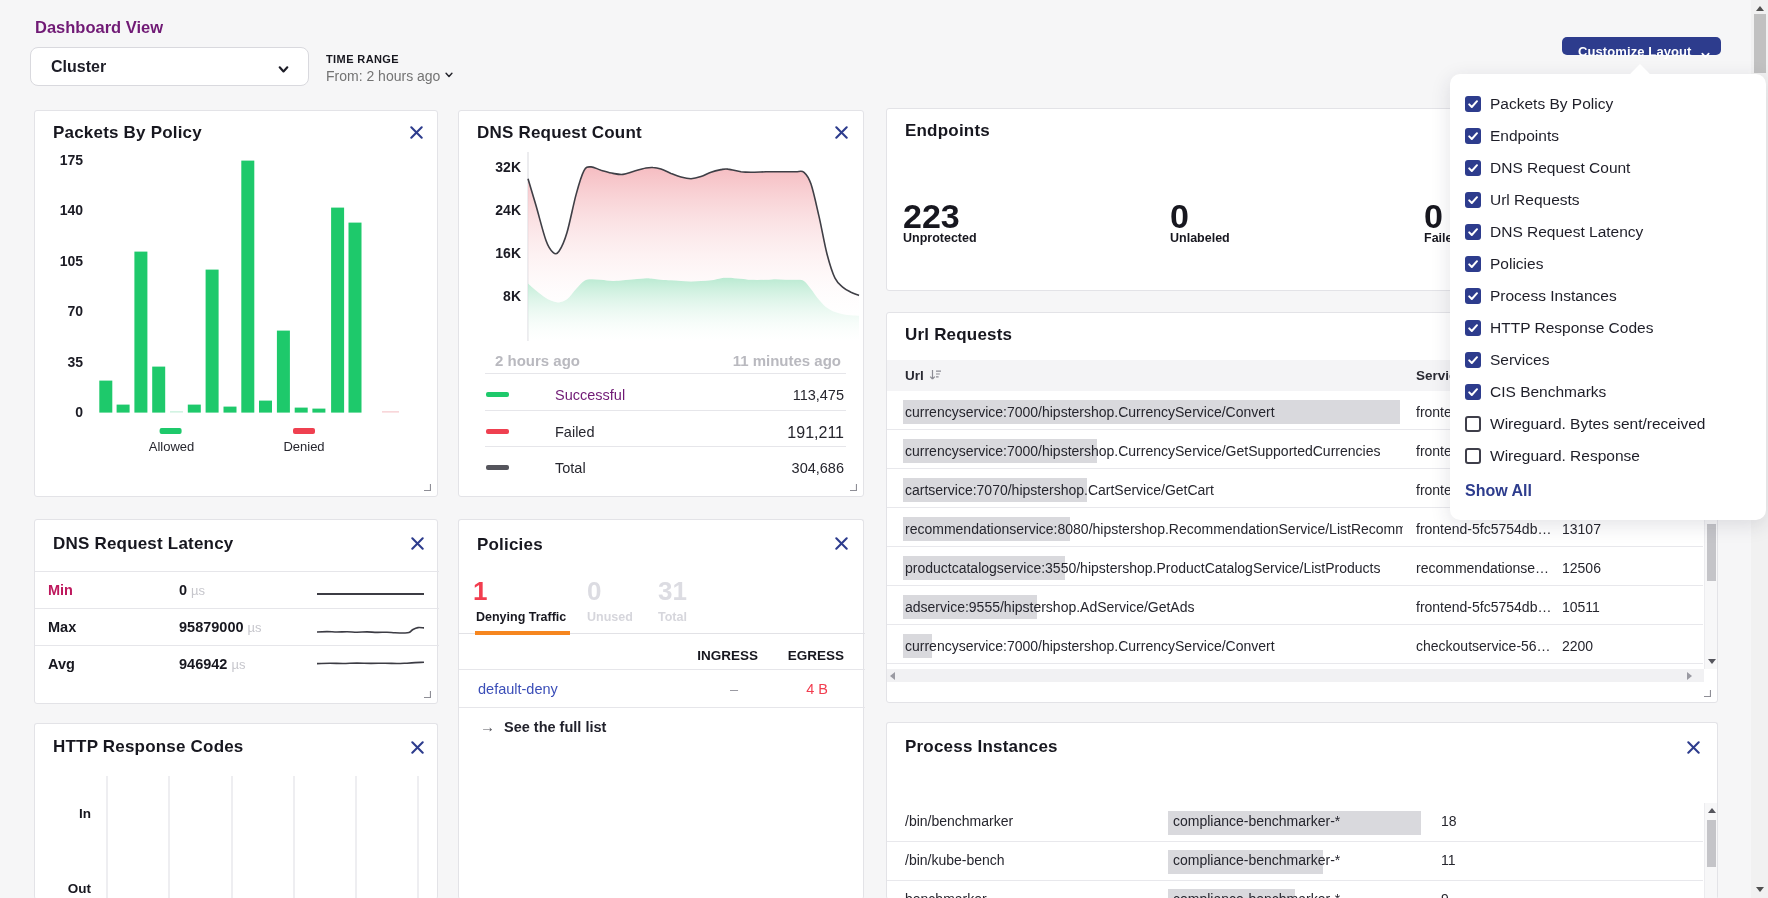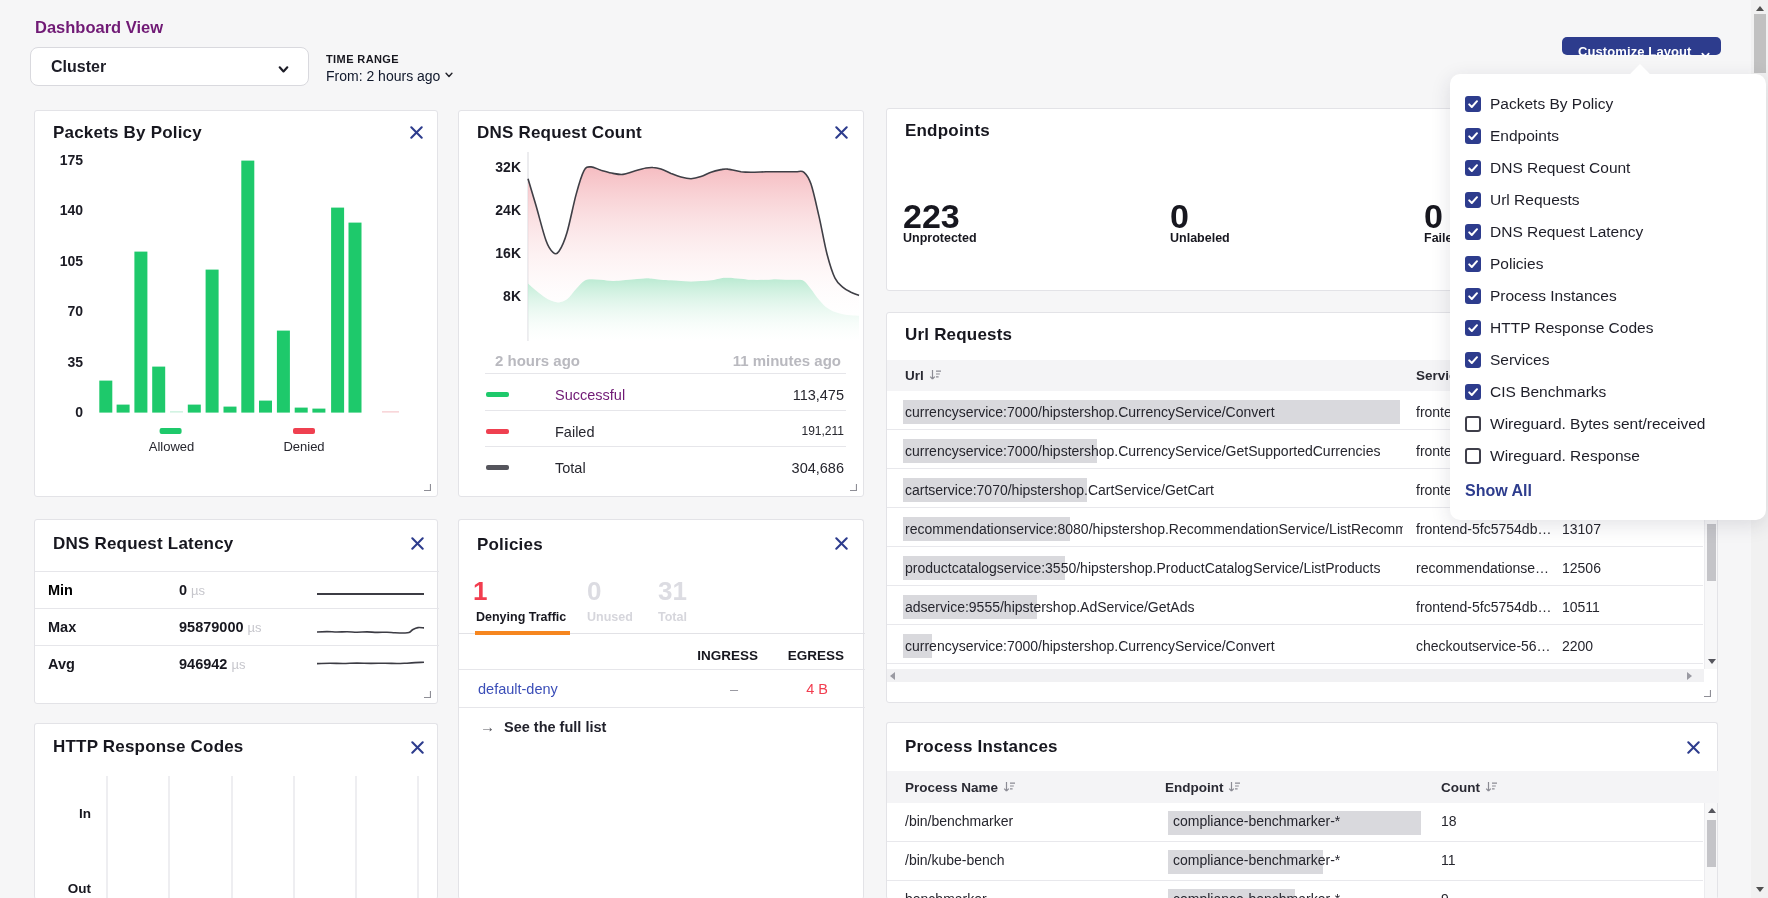--- a/index.html
+++ b/index.html
@@ -30,21 +30,21 @@
 <div style="position:absolute;left:35px;top:18px;font-size:16.5px;font-weight:bold;color:#701a75">Dashboard View</div>
 
 <div style="position:absolute;left:30px;top:47px;width:279px;height:39px;background:#fff;border:1px solid #d9d9de;border-radius:8px">
   <span style="position:absolute;left:20px;top:10px;font-size:16px;font-weight:bold;color:#1d1d27">Cluster</span>
   <span style="position:absolute;right:18px;top:14px"><svg width="13" height="13" viewBox="0 0 12 12">
         <path d="M2.5,4 L6,7.8 L9.5,4" fill="none" stroke="#1d1d27" stroke-width="2" stroke-linecap="round" stroke-linejoin="round"></path>
       </svg></span>
 </div>
 
 <div style="position:absolute;left:326px;top:53px;font-size:11px;font-weight:bold;letter-spacing:0.4px;color:#17171f">TIME RANGE</div>
-<div style="position:absolute;left:326px;top:67px;font-size:14px;color:#0f172a">From: 2 hours ago <span style="display:inline-block;vertical-align:1px"><svg width="10" height="10" viewBox="0 0 12 12">
+<div style="position:absolute;left:326px;top:67px;font-size:14px;color:#737373">From: 2 hours ago <span style="display:inline-block;vertical-align:1px"><svg width="10" height="10" viewBox="0 0 12 12">
         <path d="M2.5,4 L6,7.8 L9.5,4" fill="none" stroke="#26262e" stroke-width="1.8" stroke-linecap="round" stroke-linejoin="round"></path>
       </svg></span></div>
 
 <div style="position:absolute;left:1562px;top:37px;width:159px;height:18px;background:#2d3c8d;border-radius:5px">
   <span style="position:absolute;left:16px;top:7px;font-size:13px;font-weight:bold;color:#fff;letter-spacing:0.1px">Customize Layout</span>
   <span style="position:absolute;right:10px;top:10px"><svg width="11" height="11" viewBox="0 0 12 12">
         <path d="M2.5,4 L6,7.8 L9.5,4" fill="none" stroke="#fff" stroke-width="1.9" stroke-linecap="round" stroke-linejoin="round"></path>
       </svg></span>
 </div>
 
@@ -116,21 +116,21 @@
   <div style="position:absolute;left:26px;top:262px;width:361px;border-top:1px solid #e6e6ea"></div>
   <div style="position:absolute;left:26px;top:299px;width:361px;border-top:1px solid #e6e6ea"></div>
   <div style="position:absolute;left:26px;top:335px;width:361px;border-top:1px solid #e6e6ea"></div>
   <div style="position:absolute;left:27px;top:281px;width:23px;height:5px;border-radius:2px;background:#1ec96b"></div>
   <div style="position:absolute;left:27px;top:318px;width:23px;height:5px;border-radius:2px;background:#ef4050"></div>
   <div style="position:absolute;left:27px;top:354px;width:23px;height:5px;border-radius:2px;background:#55555c"></div>
   <div style="position:absolute;left:96px;top:276px;font-size:14.5px;color:#701a75">Successful</div>
   <div style="position:absolute;left:96px;top:313px;font-size:14.5px;color:#26262e">Failed</div>
   <div style="position:absolute;left:96px;top:349px;font-size:14.5px;color:#26262e">Total</div>
   <div style="position:absolute;right:19px;top:276px;font-size:14.5px;color:#26262e">113,475</div>
-  <div style="position:absolute;right:19px;top:313px;font-size:12px;color:#26262e">191,211</div>
+  <div style="position:absolute;right:19px;top:313px;font-size:16px;color:#26262e">191,211</div>
   <div style="position:absolute;right:19px;top:349px;font-size:14.5px;color:#26262e">304,686</div>
   <svg style="position:absolute;right:6px;bottom:5px" width="8" height="8" viewBox="0 0 8 8">
       <path d="M1,7.5 H7.5 V1" fill="none" stroke="#8e8e96" stroke-width="1.2"></path>
     </svg>
 </div>
 
 <div class="card" style="left:886px;top:108px;width:832px;height:183px">
   <div class="ctitle">Endpoints</div>
   <div style="position:absolute;left:16px;top:88px;font-size:34px;font-weight:bold;color:#17171f">223</div>
   <div style="position:absolute;left:16px;top:122px;font-size:12.5px;font-weight:bold;color:#17171f">Unprotected</div>
@@ -217,21 +217,21 @@
 </div>
 
 <div class="card" style="left:34px;top:519px;width:404px;height:185px">
   <div class="ctitle" style="top:14px">DNS Request Latency</div>
   <svg style="position:absolute;left:376px;top:17px" width="13" height="13" viewBox="0 0 13 13">
       <path d="M1.3,1.3 L11.7,11.7 M11.7,1.3 L1.3,11.7" stroke="#2d3c8d" stroke-width="2.05" stroke-linecap="round"></path>
     </svg>
   <div style="position:absolute;left:0;top:51px;width:404px;border-top:1px solid #e6e6ea"></div>
   <div style="position:absolute;left:0;top:88px;width:404px;border-top:1px solid #e6e6ea"></div>
   <div style="position:absolute;left:0;top:125px;width:404px;border-top:1px solid #e6e6ea"></div>
-  <div style="position:absolute;left:13px;top:62px;font-size:14.5px;font-weight:bold;color:#000000">Min</div>
+  <div style="position:absolute;left:13px;top:62px;font-size:14.5px;font-weight:bold;color:#be185d">Min</div>
   <div style="position:absolute;left:13px;top:99px;font-size:14.5px;font-weight:bold;color:#17171f">Max</div>
   <div style="position:absolute;left:13px;top:136px;font-size:14.5px;font-weight:bold;color:#17171f">Avg</div>
   <div style="position:absolute;left:144px;top:62px;font-size:14.5px;font-weight:bold;color:#17171f">0 <span style="color:#c6c6cc;font-weight:normal;font-size:13px">µs</span></div>
   <div style="position:absolute;left:144px;top:99px;font-size:14.5px;font-weight:bold;color:#17171f">95879000 <span style="color:#c6c6cc;font-weight:normal;font-size:13px">µs</span></div>
   <div style="position:absolute;left:144px;top:136px;font-size:14.5px;font-weight:bold;color:#17171f">946942 <span style="color:#c6c6cc;font-weight:normal;font-size:13px">µs</span></div>
   <svg width="404" height="185" viewBox="0 0 404 185" style="position:absolute;left:0;top:0">
     <line x1="282" y1="74" x2="389" y2="74" stroke="#3c3c44" stroke-width="2"></line>
     <path d="M282.0,112.0 C283.7,111.9 288.7,111.6 292.0,111.6 C295.3,111.6 298.7,112.0 302.0,112.0 C305.3,112.0 308.7,111.7 312.0,111.7 C315.3,111.7 318.7,112.2 322.0,112.2 C325.3,112.2 328.7,111.9 332.0,111.9 C335.3,111.9 338.7,112.4 342.0,112.4 C345.3,112.5 349.0,112.1 352.0,112.2 C355.0,112.3 357.3,112.7 360.0,112.8 C362.7,112.9 365.7,113.0 368.0,113.0 C370.3,113.0 372.3,113.2 374.0,112.6 C375.7,112.0 376.5,110.3 378.0,109.5 C379.5,108.7 381.2,107.9 383.0,107.6 C384.8,107.3 388.0,107.9 389.0,107.9" fill="none" stroke="#3c3c44" stroke-width="1.6"></path>
     <path d="M282.0,143.6 C284.2,143.5 290.7,143.2 295.0,143.2 C299.3,143.2 303.5,143.5 308.0,143.5 C312.5,143.5 317.3,143.1 322.0,143.1 C326.7,143.1 331.3,143.4 336.0,143.4 C340.7,143.4 345.7,143.2 350.0,143.2 C354.3,143.2 358.3,143.5 362.0,143.5 C365.7,143.5 369.0,143.3 372.0,143.2 C375.0,143.0 377.2,142.8 380.0,142.6 C382.8,142.4 387.5,142.4 389.0,142.3" fill="none" stroke="#3c3c44" stroke-width="1.6"></path>
   </svg>
@@ -279,34 +279,20 @@
     <text x="56" y="94" text-anchor="end" font-size="13.5" font-weight="bold" fill="#17171f">In</text>
     <text x="56" y="169" text-anchor="end" font-size="13.5" font-weight="bold" fill="#17171f">Out</text>
   </svg>
 </div>
 
 <div class="card" style="left:886px;top:722px;width:832px;height:177px;border-bottom:none">
   <div class="ctitle" style="top:14px">Process Instances</div>
   <svg style="position:absolute;left:800px;top:18px" width="13" height="13" viewBox="0 0 13 13">
       <path d="M1.3,1.3 L11.7,11.7 M11.7,1.3 L1.3,11.7" stroke="#2d3c8d" stroke-width="2.05" stroke-linecap="round"></path>
     </svg>
-  <div class="thead" style="left:0;top:48px;width:832px;height:32px">
-    <span style="position:absolute;left:18px;top:9px">Process Name<svg width="13" height="12" viewBox="0 0 13 12" style="vertical-align:-1px;margin-left:5px">
-          <path d="M3.5,1 V10 M3.5,10 L1.2,7.6 M3.5,10 L5.8,7.6" stroke="#8b8b94" stroke-width="1.2" fill="none"></path>
-          <path d="M7,2.2 H12 M7,5 H10.8 M7,7.8 H9.6" stroke="#8b8b94" stroke-width="1.2"></path>
-        </svg></span>
-    <span style="position:absolute;left:278px;top:9px">Endpoint<svg width="13" height="12" viewBox="0 0 13 12" style="vertical-align:-1px;margin-left:5px">
-          <path d="M3.5,1 V10 M3.5,10 L1.2,7.6 M3.5,10 L5.8,7.6" stroke="#8b8b94" stroke-width="1.2" fill="none"></path>
-          <path d="M7,2.2 H12 M7,5 H10.8 M7,7.8 H9.6" stroke="#8b8b94" stroke-width="1.2"></path>
-        </svg></span>
-    <span style="position:absolute;left:554px;top:9px">Count<svg width="13" height="12" viewBox="0 0 13 12" style="vertical-align:-1px;margin-left:5px">
-          <path d="M3.5,1 V10 M3.5,10 L1.2,7.6 M3.5,10 L5.8,7.6" stroke="#8b8b94" stroke-width="1.2" fill="none"></path>
-          <path d="M7,2.2 H12 M7,5 H10.8 M7,7.8 H9.6" stroke="#8b8b94" stroke-width="1.2"></path>
-        </svg></span>
-  </div>
   <div style="position:absolute;left:0;top:80px;width:816px;height:96px;overflow:hidden">
     <div class="prow" style="top:0px">
 <div class="pcell">/bin/benchmarker</div>
 <div class="pchip" style="width:253px"></div>
 <div class="ecell">compliance-benchmarker-*</div>
 <div class="cntcell">18</div>
 </div>
 <div class="prow" style="top:39px">
 <div class="pcell">/bin/kube-bench</div>
 <div class="pchip" style="width:155px"></div>

